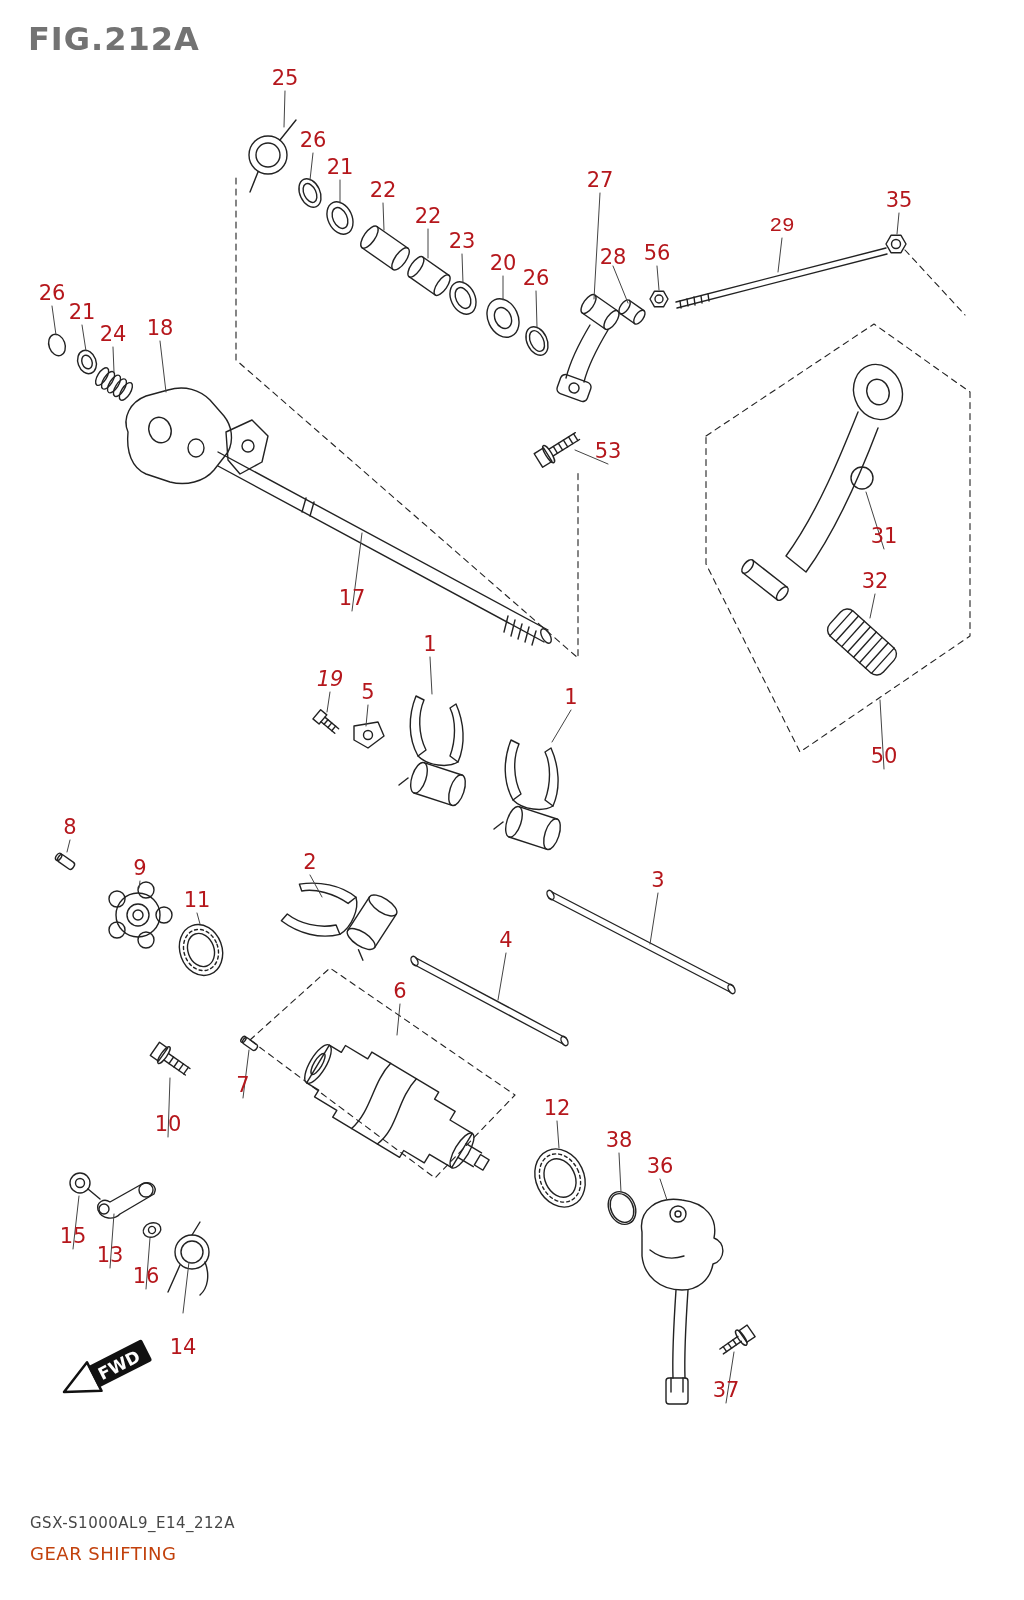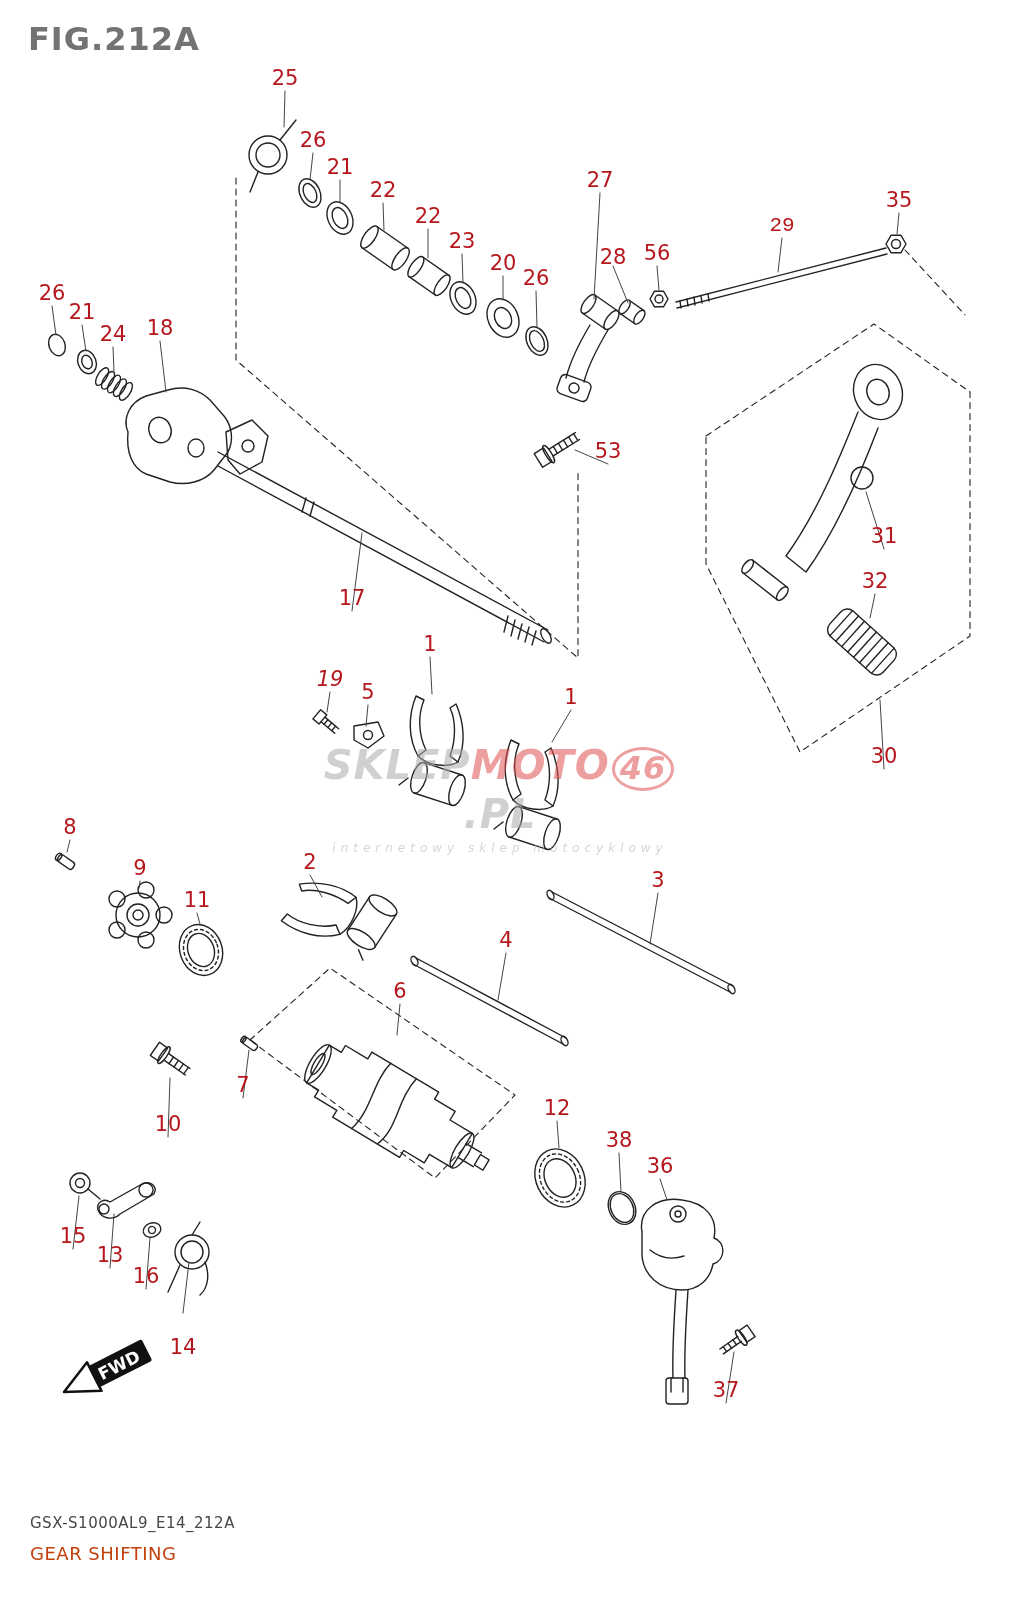--- a/index.html
+++ b/index.html
@@ -379,21 +379,21 @@
       <div class="callout" style="left: 657px; top: 253px;">56</div>
       <div class="callout" style="left: 782px; top: 225px; font-family: Liberation Mono, monospace;">29</div>
       <div class="callout" style="left: 899px; top: 200px;">35</div>
       <div class="callout" style="left: 52px; top: 293px;">26</div>
       <div class="callout" style="left: 82px; top: 312px;">21</div>
       <div class="callout" style="left: 113px; top: 334px;">24</div>
       <div class="callout" style="left: 160px; top: 328px;">18</div>
       <div class="callout" style="left: 608px; top: 451px;">53</div>
       <div class="callout" style="left: 884px; top: 536px;">31</div>
       <div class="callout" style="left: 875px; top: 581px;">32</div>
-      <div class="callout" style="left: 884px; top: 756px;">30</div>
+      <div class="callout" style="left: 884px; top: 756px;">50</div>
       <div class="callout" style="left: 352px; top: 598px;">17</div>
       <div class="callout" style="left: 430px; top: 644px;">1</div>
       <div class="callout" style="left: 571px; top: 697px;">1</div>
       <div class="callout" style="left: 330px; top: 679px; font-style: italic;">19</div>
       <div class="callout" style="left: 368px; top: 692px;">5</div>
       <div class="callout" style="left: 70px; top: 827px;">8</div>
       <div class="callout" style="left: 140px; top: 868px;">9</div>
       <div class="callout" style="left: 197px; top: 900px; text-align: center;">11</div>
       <div class="callout" style="left: 310px; top: 862px;">2</div>
       <div class="callout" style="left: 658px; top: 880px;">3</div>
@@ -404,20 +404,16 @@
       <div class="callout" style="left: 557px; top: 1108px;">12</div>
       <div class="callout" style="left: 619px; top: 1140px;">38</div>
       <div class="callout" style="left: 660px; top: 1166px;">36</div>
       <div class="callout" style="left: 73px; top: 1236px;">15</div>
       <div class="callout" style="left: 110px; top: 1255px;">13</div>
       <div class="callout" style="left: 146px; top: 1276px;">16</div>
       <div class="callout" style="left: 183px; top: 1347px;">14</div>
       <div class="callout" style="left: 726px; top: 1390px;">37</div>
     </div>
 
-  <div class="watermark">
-    <div class="wm-line1"><span class="wm-gray">SKLEP</span><span class="wm-red">MOTO</span><span class="wm-circle">46</span><span class="wm-gray">.PL</span></div>
-    <div class="wm-line2">internetowy sklep motocyklowy</div>
-  </div>
 
   <div class="footer-model">GSX-S1000AL9_E14_212A</div>
   <div class="footer-section">GEAR SHIFTING</div>
 </div>
 
 </body></html>

